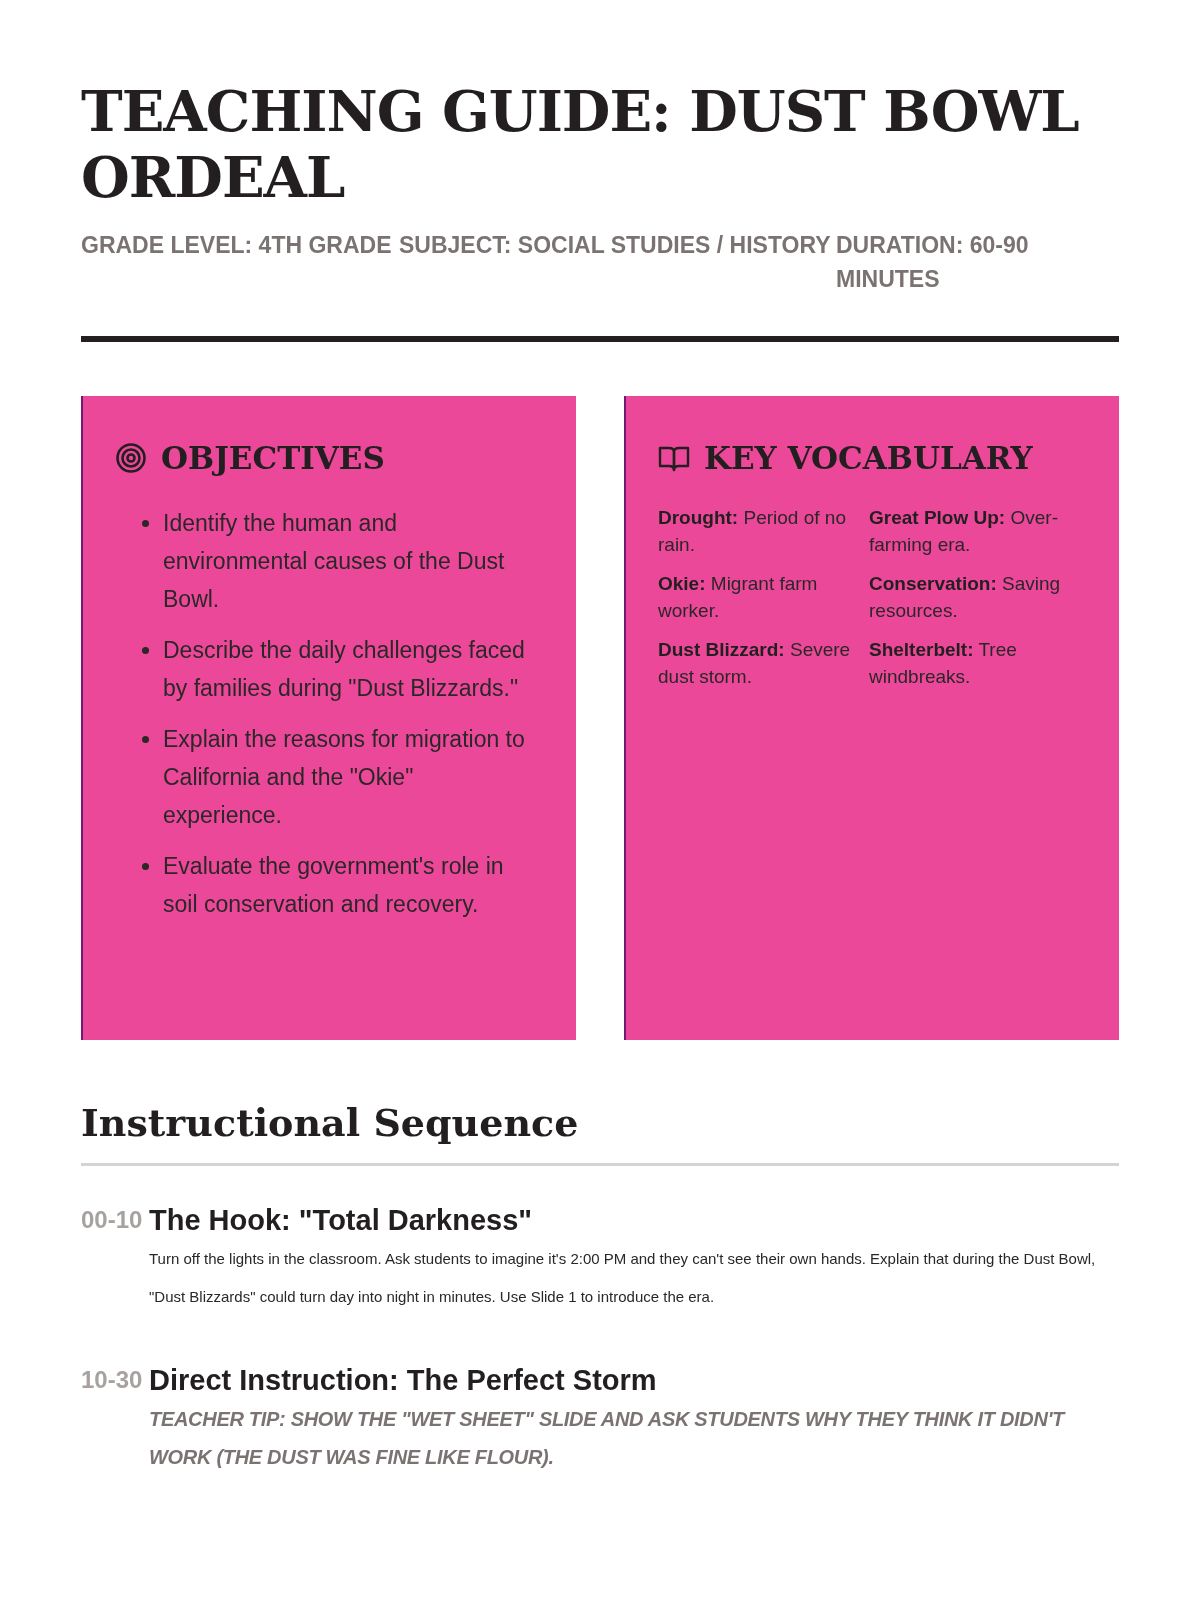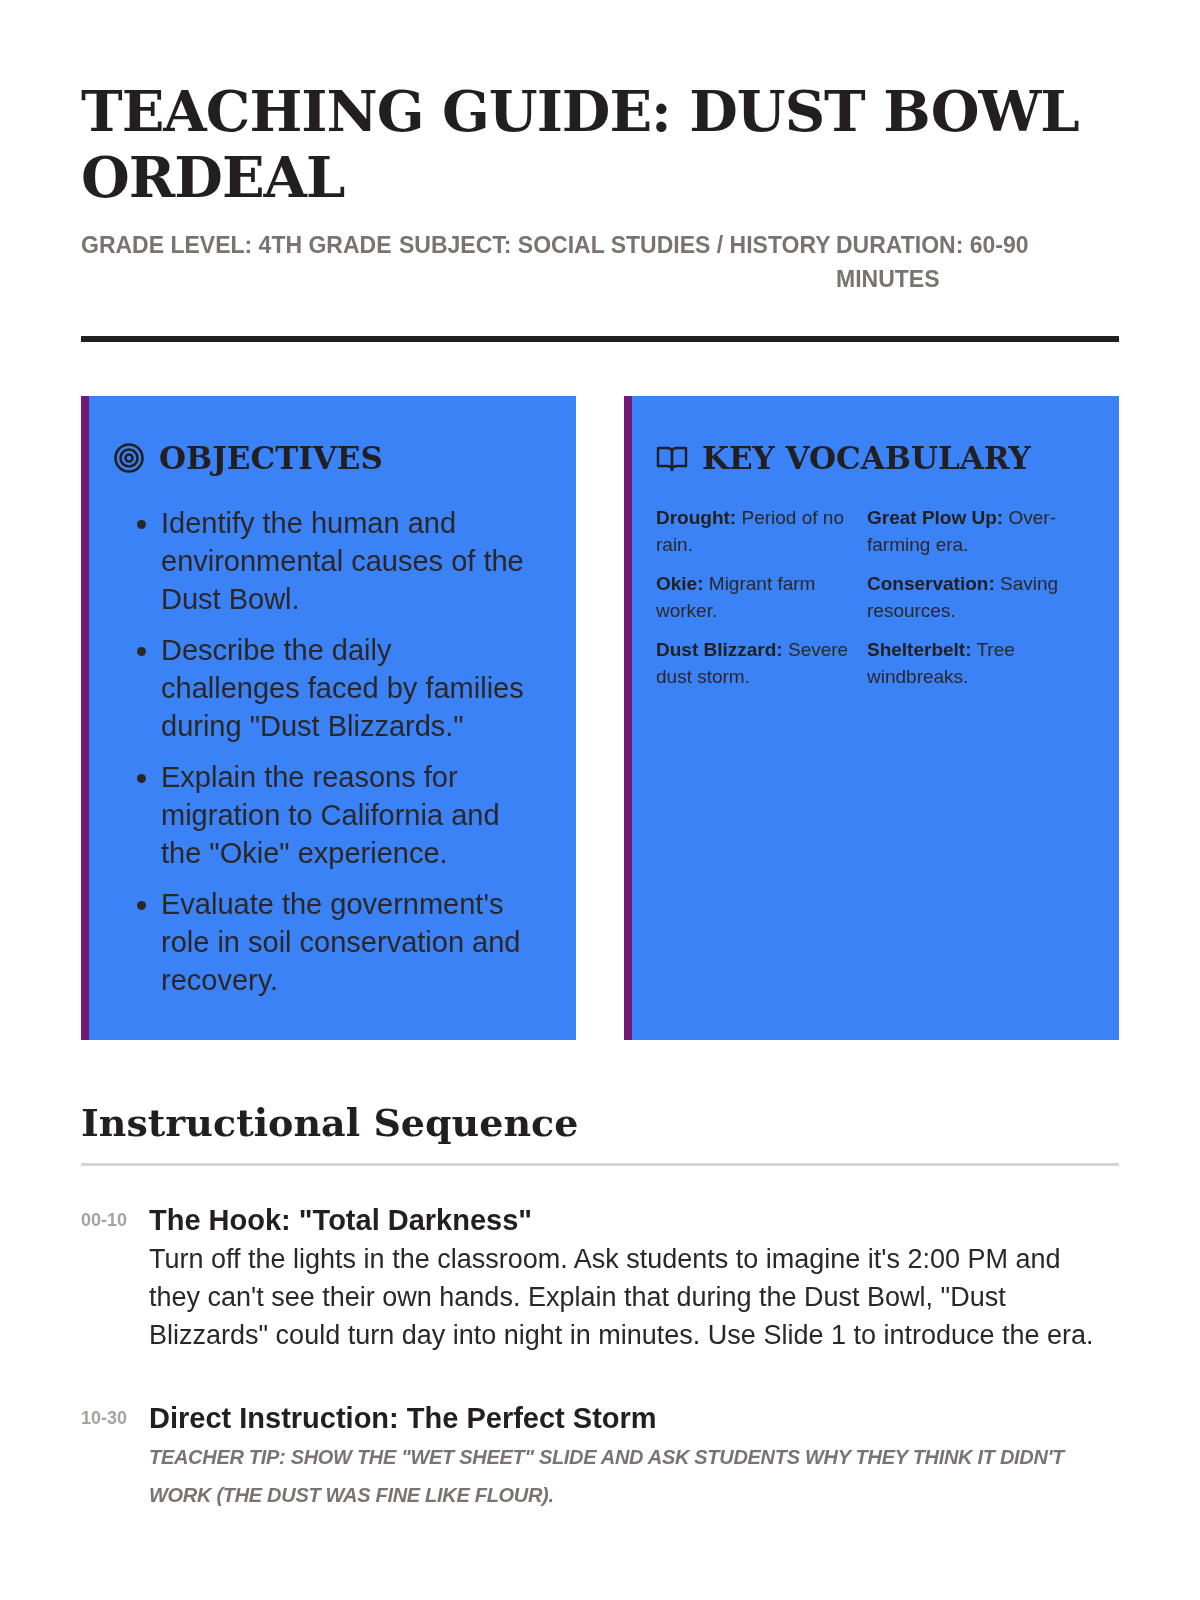--- a/index.html
+++ b/index.html
@@ -25,58 +25,58 @@
     color: #7a7371; text-transform: uppercase;
   }
   .meta .m1 { width: 318px; }
   .meta .m2 { width: 437px; }
   .meta .m3 { width: 260px; }
   .rule-thick { height: 6px; background: #231f20; margin-top: 40px; }
 
   .cards { display: flex; justify-content: space-between; margin-top: 54px; }
   .card {
     width: 495px; height: 644px; box-sizing: border-box;
-    background: #3b82f6; border-left: 8px solid #701a75;
-    padding: 42px 40px 0 24px;
+    background: #ec4899; border-left: 2px solid #701a75;
+    padding: 42px 40px 0 32px;
   }
   .card-head { display: flex; align-items: center; gap: 14px; height: 40px; }
   .card-head .icon { width: 32px; height: 32px; display: inline-block; }
   .card-title {
     font-family: "DejaVu Serif", serif; font-weight: 700;
     font-size: 31px; letter-spacing: 0px; color: #231f20;
   }
   ul.objectives { margin: 26px 0 0 0; padding-left: 48px; }
   ul.objectives li {
-    font-size: 29px; line-height: 38px; color: #2b2728; margin-bottom: 13px;
+    font-size: 23px; line-height: 38px; color: #2b2728; margin-bottom: 13px;
     padding-left: 0;
   }
   .vocab {
     display: grid; grid-template-columns: 211px 200px; column-gap: 0;
     row-gap: 12px; margin-top: 26px; font-size: 19px; line-height: 27px; color: #2b2728;
   }
   .vocab .term { font-weight: 700; color: #231f20; }
 
   .section-title {
     margin: 59px 0 0 0;
     font-family: "DejaVu Serif", serif; font-weight: 700;
     font-size: 38px; line-height: 48px; color: #231f20;
   }
   .rule-thin { height: 3px; background: #d6d3d1; margin-top: 16px; }
   .step { display: flex; margin-top: 34px; }
   .step + .step { margin-top: 44px; }
   .step .time {
     width: 68px; flex: none;
-    font-weight: 700; font-size: 18px; line-height: 40px; color: #a8a29e;
+    font-weight: 700; font-size: 24px; line-height: 40px; color: #a8a29e;
   }
   .step .body { flex: 1; }
   .step .step-title {
     font-weight: 700; font-size: 29px; line-height: 40px; color: #231f20;
     margin-top: 0px;
   }
-  .step .desc { font-size: 27px; line-height: 38px; color: #2b2728; }
+  .step .desc { font-size: 15px; line-height: 38px; color: #2b2728; }
   .step .tip {
     font-weight: 700; font-style: italic; font-size: 20px; line-height: 38px;
     color: #7a7371; text-transform: uppercase; letter-spacing: -0.3px;
   }
 </style>
 </head>
 <body>
 
 <div class="page">
   <h1 class="title">TEACHING GUIDE: DUST BOWL ORDEAL</h1>

